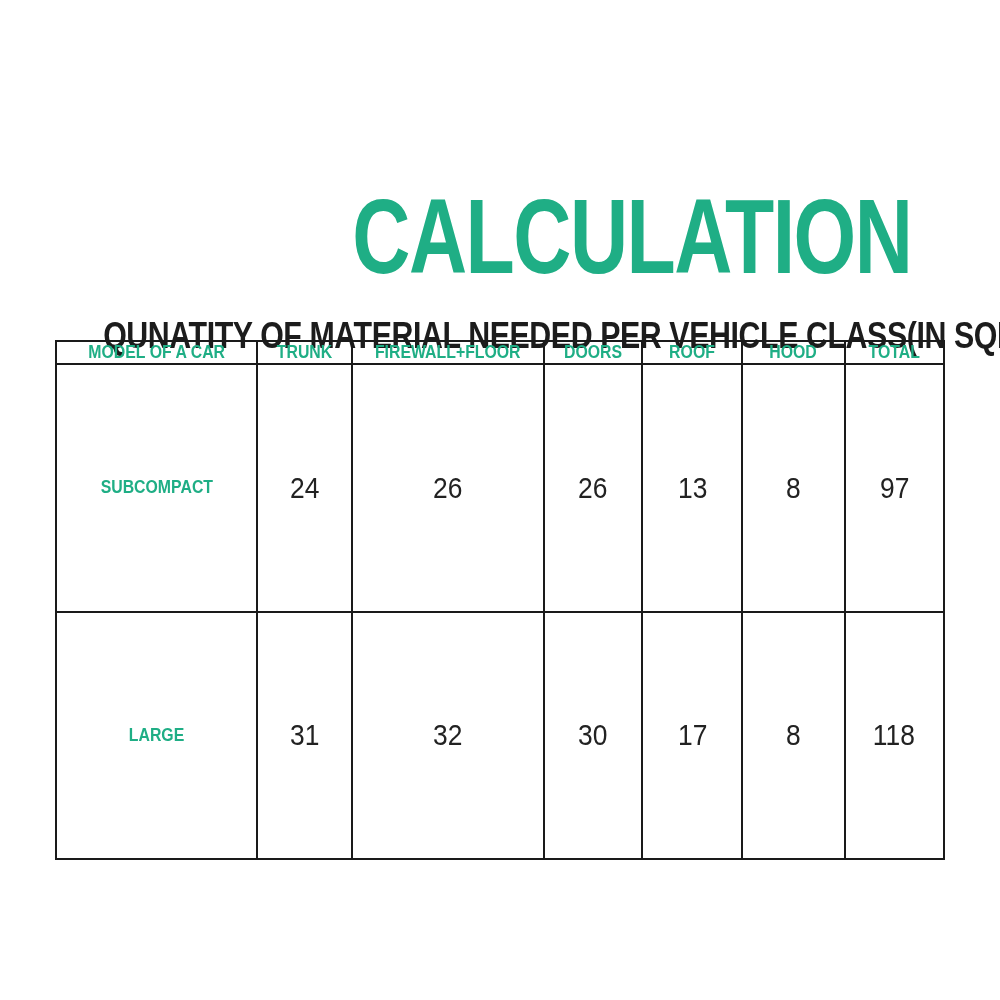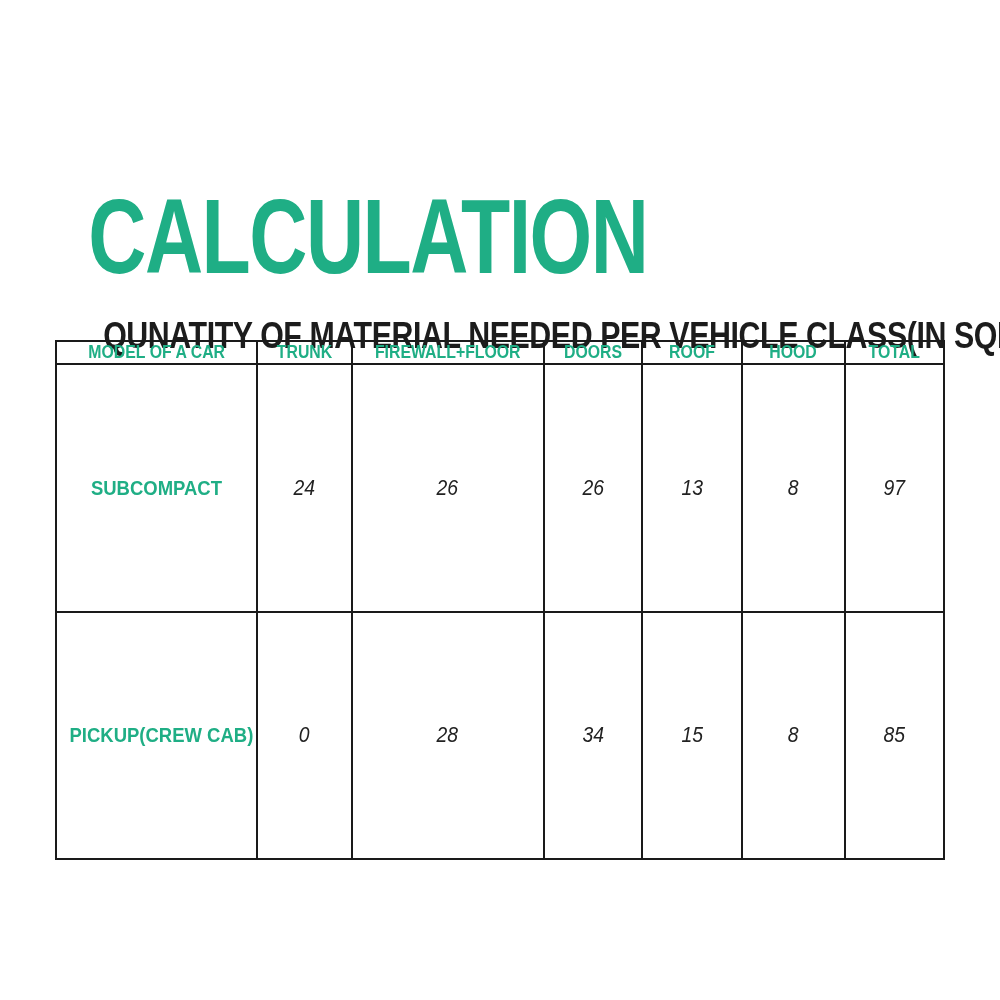--- a/index.html
+++ b/index.html
@@ -7,24 +7,25 @@
   html,body { margin:0; padding:0; }
   body {
     width:1000px; height:1000px;
     background:var(--bg);
     font-family:"Liberation Sans", sans-serif;
     position:relative;
     overflow:hidden;
   }
   .page-title {
     position:absolute; top:112px; left:0; right:0;
-    text-align:left;
+    text-align:right;
     color:var(--accent);
     font-size:106px; font-weight:800; line-height:1;
     white-space:nowrap;
+    padding-left:15px;
   }
   .page-title .cond-title {
     display:inline-block;
     transform:scaleX(0.76);
     transform-origin:center;
     letter-spacing:-2px;
   }
   .page-subtitle {
     position:absolute; top:286px; left:0; right:0;
     text-align:center;
@@ -54,25 +55,25 @@
     vertical-align:middle;
     padding:0;
     overflow:hidden;
   }
   th.col-header {
     color:var(--accent);
     font-size:18px; font-weight:700;
   }
   td.row-label {
     color:var(--accent);
-    font-size:21px; font-weight:700;
+    font-size:18px; font-weight:700;
   }
   td.num-cell {
     color:var(--ink);
-    font-size:22px; font-weight:400;font-style:italic;
+    font-size:30px; font-weight:400;
   }
   .cell-cond {
     display:inline-block;
     transform:scaleX(0.88);
     transform-origin:center;
     white-space:nowrap;
   }
 </style>
 </head>
 <body>
@@ -107,23 +108,23 @@
       <tr>
         <td class="row-label"><span class="cell-cond">SUBCOMPACT</span></td>
         <td class="num-cell"><span class="cell-cond">24</span></td>
         <td class="num-cell"><span class="cell-cond">26</span></td>
         <td class="num-cell"><span class="cell-cond">26</span></td>
         <td class="num-cell"><span class="cell-cond">13</span></td>
         <td class="num-cell"><span class="cell-cond">8</span></td>
         <td class="num-cell"><span class="cell-cond">97</span></td>
       </tr>
       <tr>
-        <td class="row-label"><span class="cell-cond">PICKUP(CREW CAB)</span></td>
-        <td class="num-cell"><span class="cell-cond">0</span></td>
-        <td class="num-cell"><span class="cell-cond">28</span></td>
-        <td class="num-cell"><span class="cell-cond">34</span></td>
-        <td class="num-cell"><span class="cell-cond">15</span></td>
+        <td class="row-label"><span class="cell-cond">LARGE</span></td>
+        <td class="num-cell"><span class="cell-cond">31</span></td>
+        <td class="num-cell"><span class="cell-cond">32</span></td>
+        <td class="num-cell"><span class="cell-cond">30</span></td>
+        <td class="num-cell"><span class="cell-cond">17</span></td>
         <td class="num-cell"><span class="cell-cond">8</span></td>
-        <td class="num-cell"><span class="cell-cond">85</span></td>
+        <td class="num-cell"><span class="cell-cond">118</span></td>
       </tr>
     </tbody>
   </table>
 </div>
 
 </body></html>

